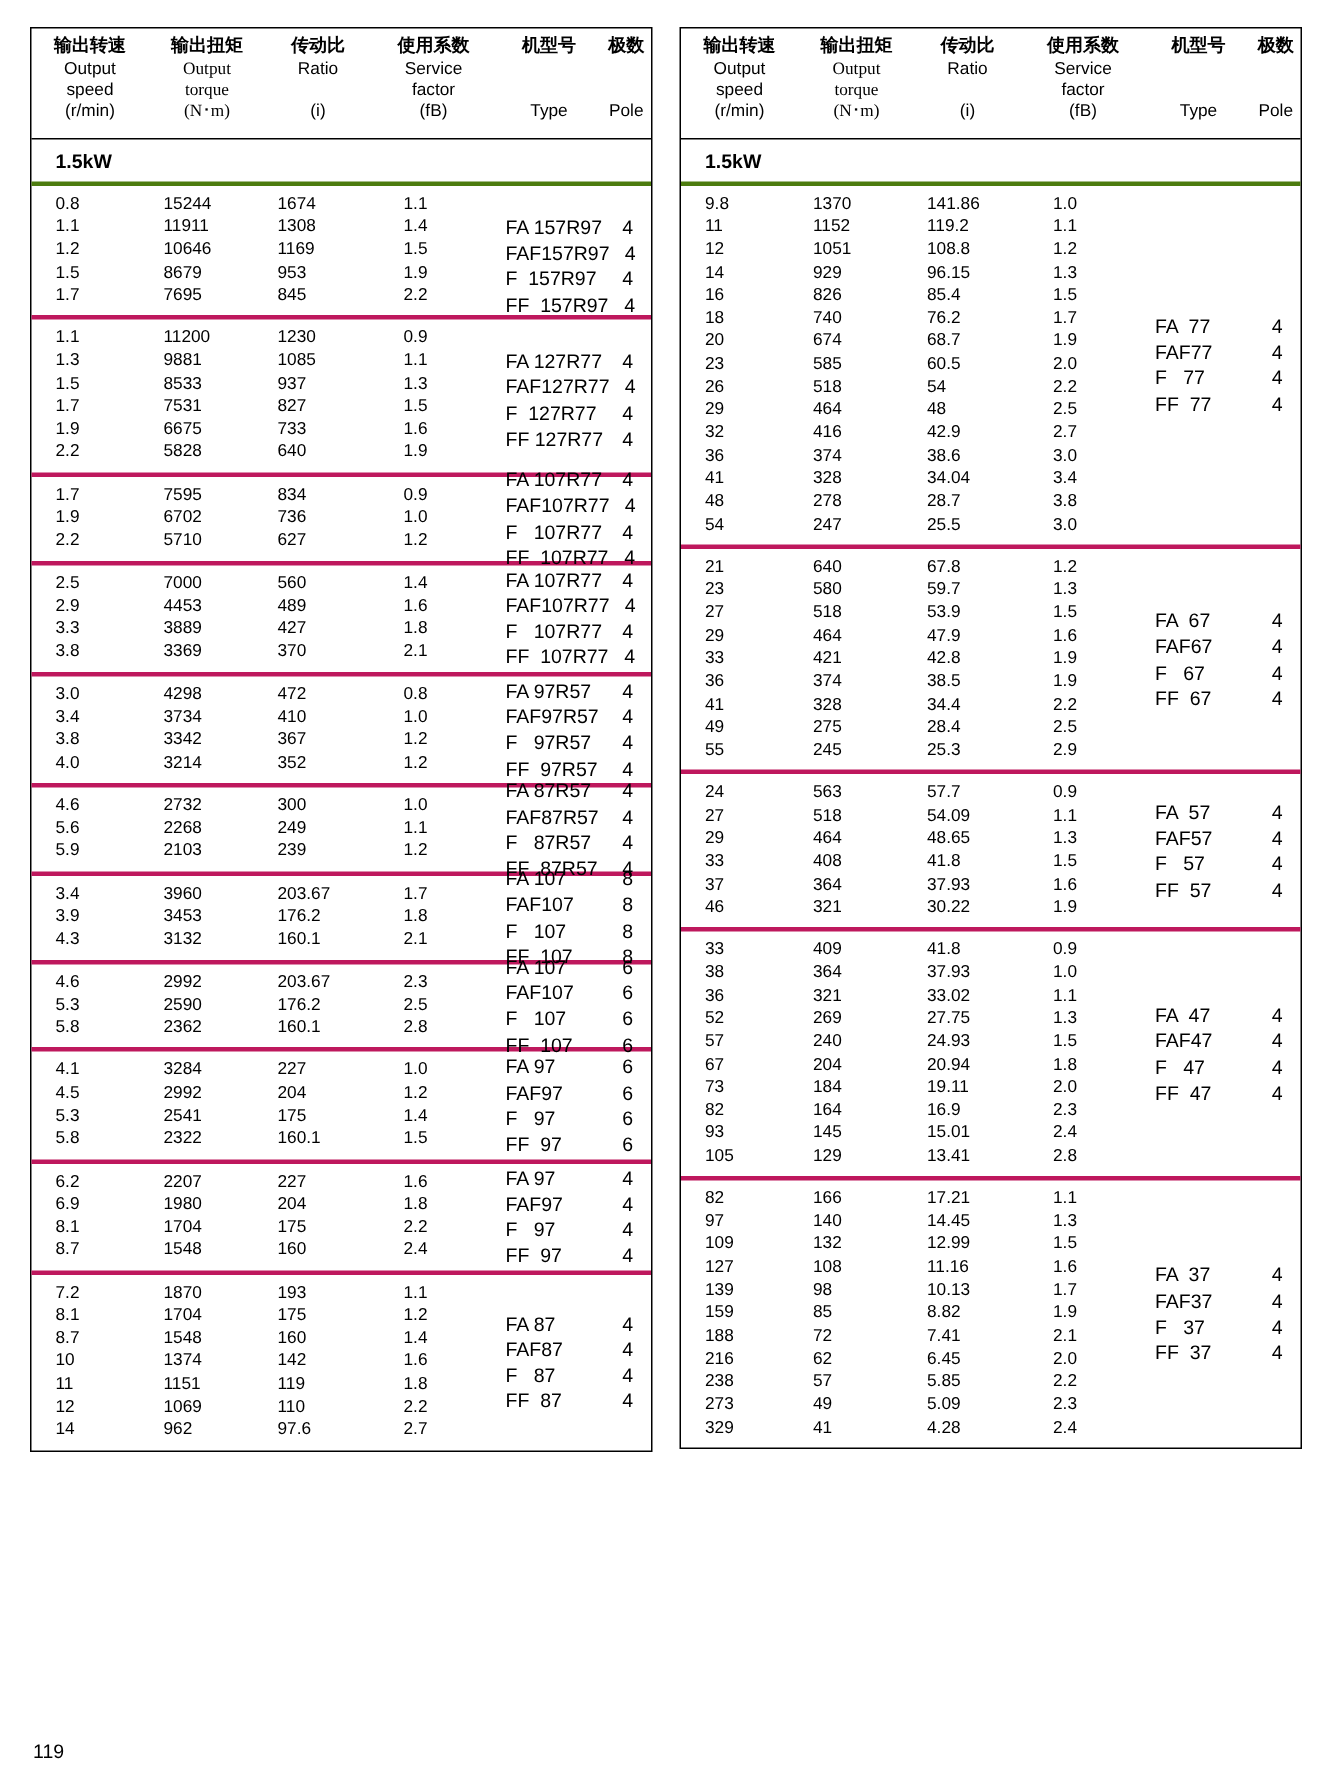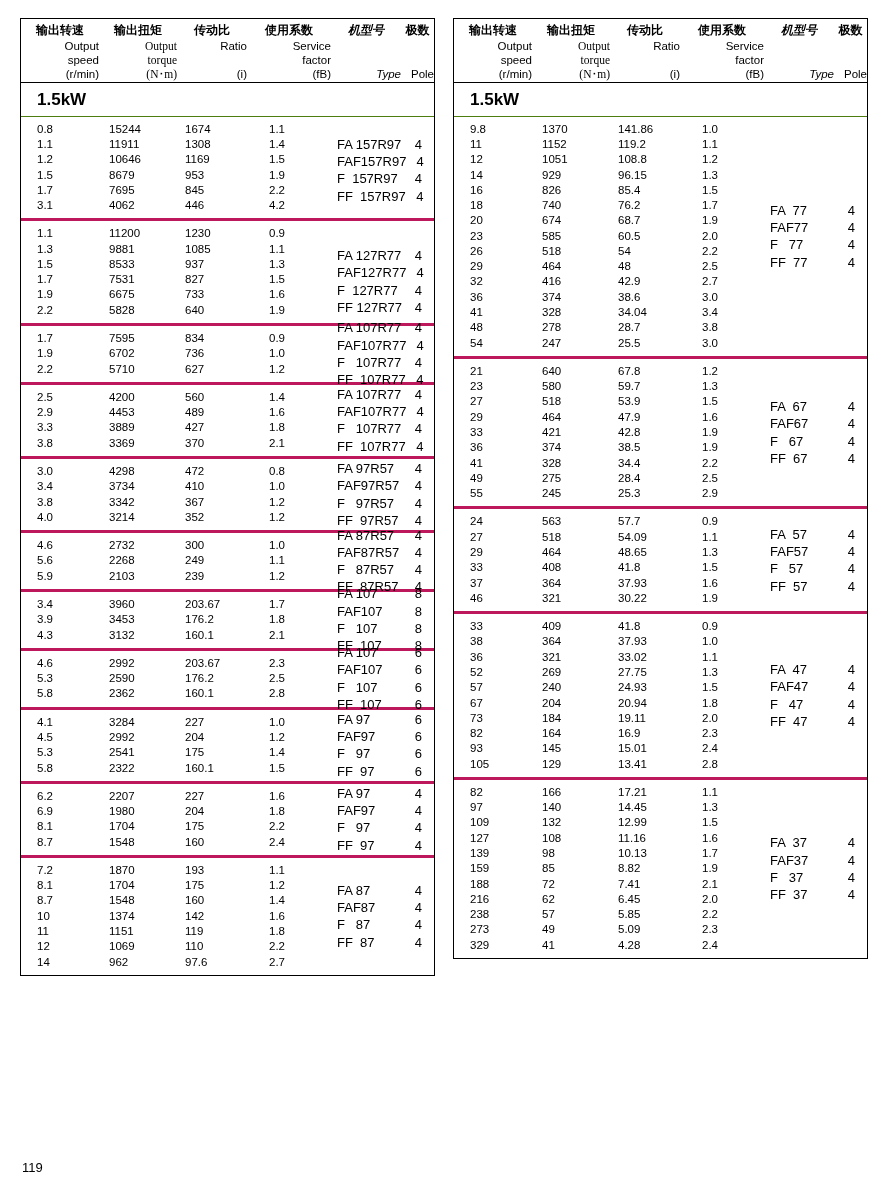--- a/index.html
+++ b/index.html
@@ -27,45 +27,45 @@
     align-items: flex-start;
   }
   .col {
     width: 415px;
     border: 1px solid #000;
     box-sizing: border-box;
   }
   
   .hdr {
     border-bottom: 1px solid #000;
-    padding: 4px 0 1px 0;
+    padding: 4px 0 11px 0;
   }
   .hdr-row {
     display: flex;
     line-height: 1.22;
   }
   .hdr-cell {
     text-align: center;
     font-size: 11.5px;
     box-sizing: border-box;
   }
   .hdr-cn .hdr-cell { font-size: 12px; font-weight: bold; padding-bottom: 1px; }
   .c1 { width: 78px; }
   .c2 { width: 78px; font-family: Liberation Serif, serif; }
   .c3 { width: 70px; }
   .c4 { width: 84px; }
-  .c5 { width: 70px; font-style: italic; }
+  .c5 { width: 70px; }
   .c6 { width: 33px; }
-  .hdr-en .hdr-cell { font-size: 11.5px; text-align: right; }
+  .hdr-en .hdr-cell { font-size: 11.5px; }
   
   .kw {
-    font-size: 17px;
+    font-size: 13px;
     font-weight: bold;
     padding: 7px 0 6px 16px;
-    border-bottom: 1px solid #4d7c0f;
+    border-bottom: 3px solid #4d7c0f;
   }
   
   .group {
     border-bottom: 3px solid #be185d;
     position: relative;
     padding: 5px 0 5px 0;
   }
   .group:last-child { border-bottom: none; }
   .grow {
     display: flex;
@@ -170,26 +170,20 @@
               <div class="cell v2">8679</div>
               <div class="cell v3">953</div>
               <div class="cell v4">1.9</div>
             </div>
             <div class="grow">
               <div class="cell v1">1.7</div>
               <div class="cell v2">7695</div>
               <div class="cell v3">845</div>
               <div class="cell v4">2.2</div>
             </div>
-            <div class="grow">
-              <div class="cell v1">3.1</div>
-              <div class="cell v2">4062</div>
-              <div class="cell v3">446</div>
-              <div class="cell v4">4.2</div>
-            </div>
             <div class="typeblock" style="justify-content: flex-start; padding-top: 19px; box-sizing: border-box;">
               <div class="tline">
                 <div class="tname">FA 157R97</div>
                 <div class="tpole">4</div>
               </div>
               <div class="tline">
                 <div class="tname">FAF157R97</div>
                 <div class="tpole">4</div>
               </div>
               <div class="tline">
@@ -232,21 +226,21 @@
               <div class="cell v2">6675</div>
               <div class="cell v3">733</div>
               <div class="cell v4">1.6</div>
             </div>
             <div class="grow">
               <div class="cell v1">2.2</div>
               <div class="cell v2">5828</div>
               <div class="cell v3">640</div>
               <div class="cell v4">1.9</div>
             </div>
-            <div class="typeblock" style="justify-content: center; padding-top: 19px; box-sizing: border-box;">
+            <div class="typeblock" style="justify-content: flex-start; padding-top: 19px; box-sizing: border-box;">
               <div class="tline">
                 <div class="tname">FA 127R77</div>
                 <div class="tpole">4</div>
               </div>
               <div class="tline">
                 <div class="tname">FAF127R77</div>
                 <div class="tpole">4</div>
               </div>
               <div class="tline">
                 <div class="tname">F  127R77</div>
@@ -292,21 +286,21 @@
               </div>
               <div class="tline">
                 <div class="tname">FF  107R77</div>
                 <div class="tpole">4</div>
               </div>
             </div>
           </div>
           <div class="group">
             <div class="grow">
               <div class="cell v1">2.5</div>
-              <div class="cell v2">4200</div>
+              <div class="cell v2">7000</div>
               <div class="cell v3">560</div>
               <div class="cell v4">1.4</div>
             </div>
             <div class="grow">
               <div class="cell v1">2.9</div>
               <div class="cell v2">4453</div>
               <div class="cell v3">489</div>
               <div class="cell v4">1.6</div>
             </div>
             <div class="grow">

